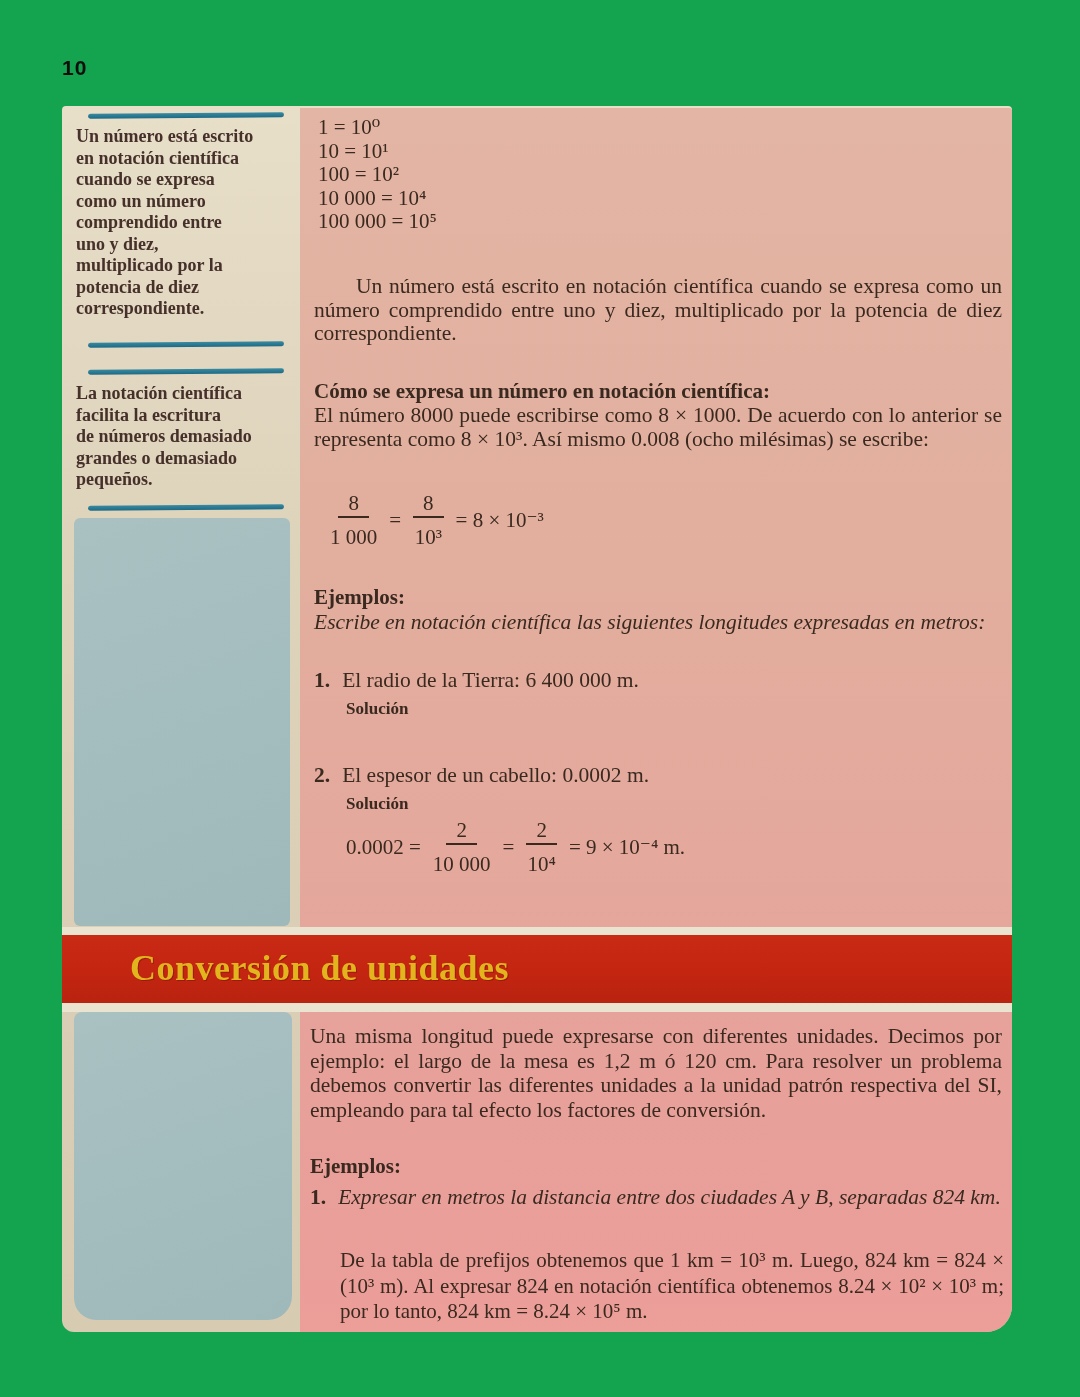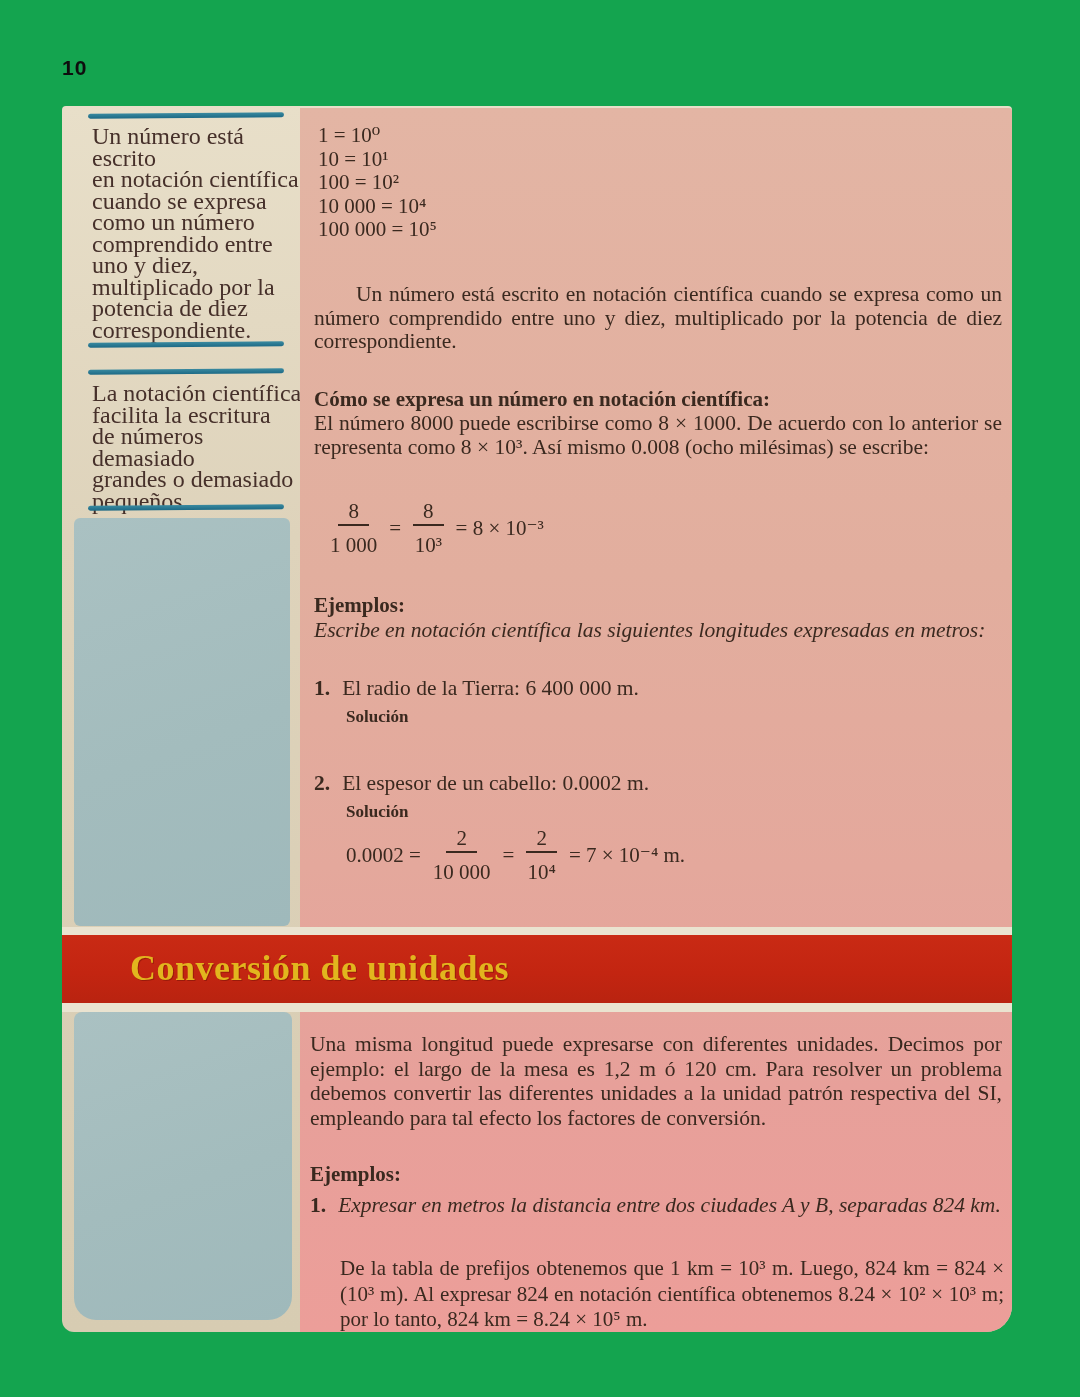--- a/index.html
+++ b/index.html
@@ -23,22 +23,22 @@
   .rule{
     position:absolute;left:26px;width:196px;height:5px;
     background:linear-gradient(180deg,#3a8aa0,#1d6a86);
     border-radius:3px;transform:rotate(-0.4deg);
   }
   .rule1{top:7px;}
   .rule2{top:236px;}
   .rule3{top:263px;}
   .rule4{top:399px;}
   .side-note{
-    position:absolute;left:30px;width:210px;
-    font-weight:normal;font-size:24px;line-height:21.5px;
+    position:absolute;left:14px;width:210px;
+    font-weight:bold;font-size:18px;line-height:21.5px;
     color:#46302a;white-space:pre-line;
   }
   .note1{top:20px;}
   .note2{top:277px;}
   .bluebox{
     position:absolute;background:linear-gradient(160deg,#aac1c2 0%,#a3bcbd 55%,#9fb9bb 100%);
   }
   .bluebox1{left:12px;top:412px;width:216px;height:408px;border-radius:6px;}
   .bluebox2{left:12px;top:906px;width:218px;height:308px;border-radius:8px 8px 24px 22px;}
   
@@ -53,21 +53,21 @@
     padding-left:68px;letter-spacing:0.5px;
     text-shadow:1px 1px 0 rgba(80,10,0,0.35);
     font-family:Liberation Serif, serif;
   }
   
   .main-pink{
     position:absolute;left:238px;top:2px;width:712px;height:1224px;
     background:linear-gradient(180deg,#e3b5a4 0%,#e2ae9e 38%,#e4a89c 62%,#e7a09a 80%,#ec9e99 100%);
     border-radius:0 3px 26px 0;
   }
-  .main-pink>div{position:absolute;margin-top:8px;}
+  .main-pink>div{position:absolute;}
   .powers{top:8px;left:18px;right:12px;display:flex;font-size:21px;line-height:23.5px;}
   .powers .col1{width:337px;}
   .powers .col2{flex:1;}
   .intro{top:167px;left:14px;width:688px;text-indent:42px;text-align:justify;
          font-size:21.5px;line-height:23.5px;}
   .how-head{top:271px;left:14px;font-weight:bold;font-size:21px;}
   .how-body{top:296px;left:14px;width:688px;text-align:justify;font-size:21.5px;line-height:23.5px;}
   .formula{display:flex;align-items:center;gap:12px;font-size:21px;}
   .formula1{top:383px;left:30px;}
   .formula2{top:710px;left:46px;}
@@ -170,21 +170,21 @@
       <span>0.0002 =</span>
       <span class="frac">
         <span class="num">2</span>
         <span class="den">10 000</span>
       </span>
       <span>=</span>
       <span class="frac">
         <span class="num">2</span>
         <span class="den">10⁴</span>
       </span>
-      <span>= 7 × 10⁻⁴ m.</span>
+      <span>= 9 × 10⁻⁴ m.</span>
     </div>
 
     <div class="conv-intro">Una misma longitud puede expresarse con diferentes unidades. Decimos por ejemplo: el largo de la mesa es 1,2 m ó 120 cm. Para resolver un problema debemos convertir las diferentes unidades a la unidad patrón respectiva del SI, empleando para tal efecto los factores de conversión.</div>
     <div class="conv-ex-head">Ejemplos:</div>
     <div class="list-item conv-item">
       <span class="no">1.</span>
       <span class="txt">Expresar en metros la distancia entre dos ciudades A y B, separadas 824 km.</span>
     </div>
     <div class="conv-body">De la tabla de prefijos obtenemos que 1 km = 10³ m. Luego, 824 km = 824 × (10³ m). Al expresar 824 en notación científica obtenemos 8.24 × 10² × 10³ m; por lo tanto, 824 km = 8.24 × 10⁵ m.</div>
 

